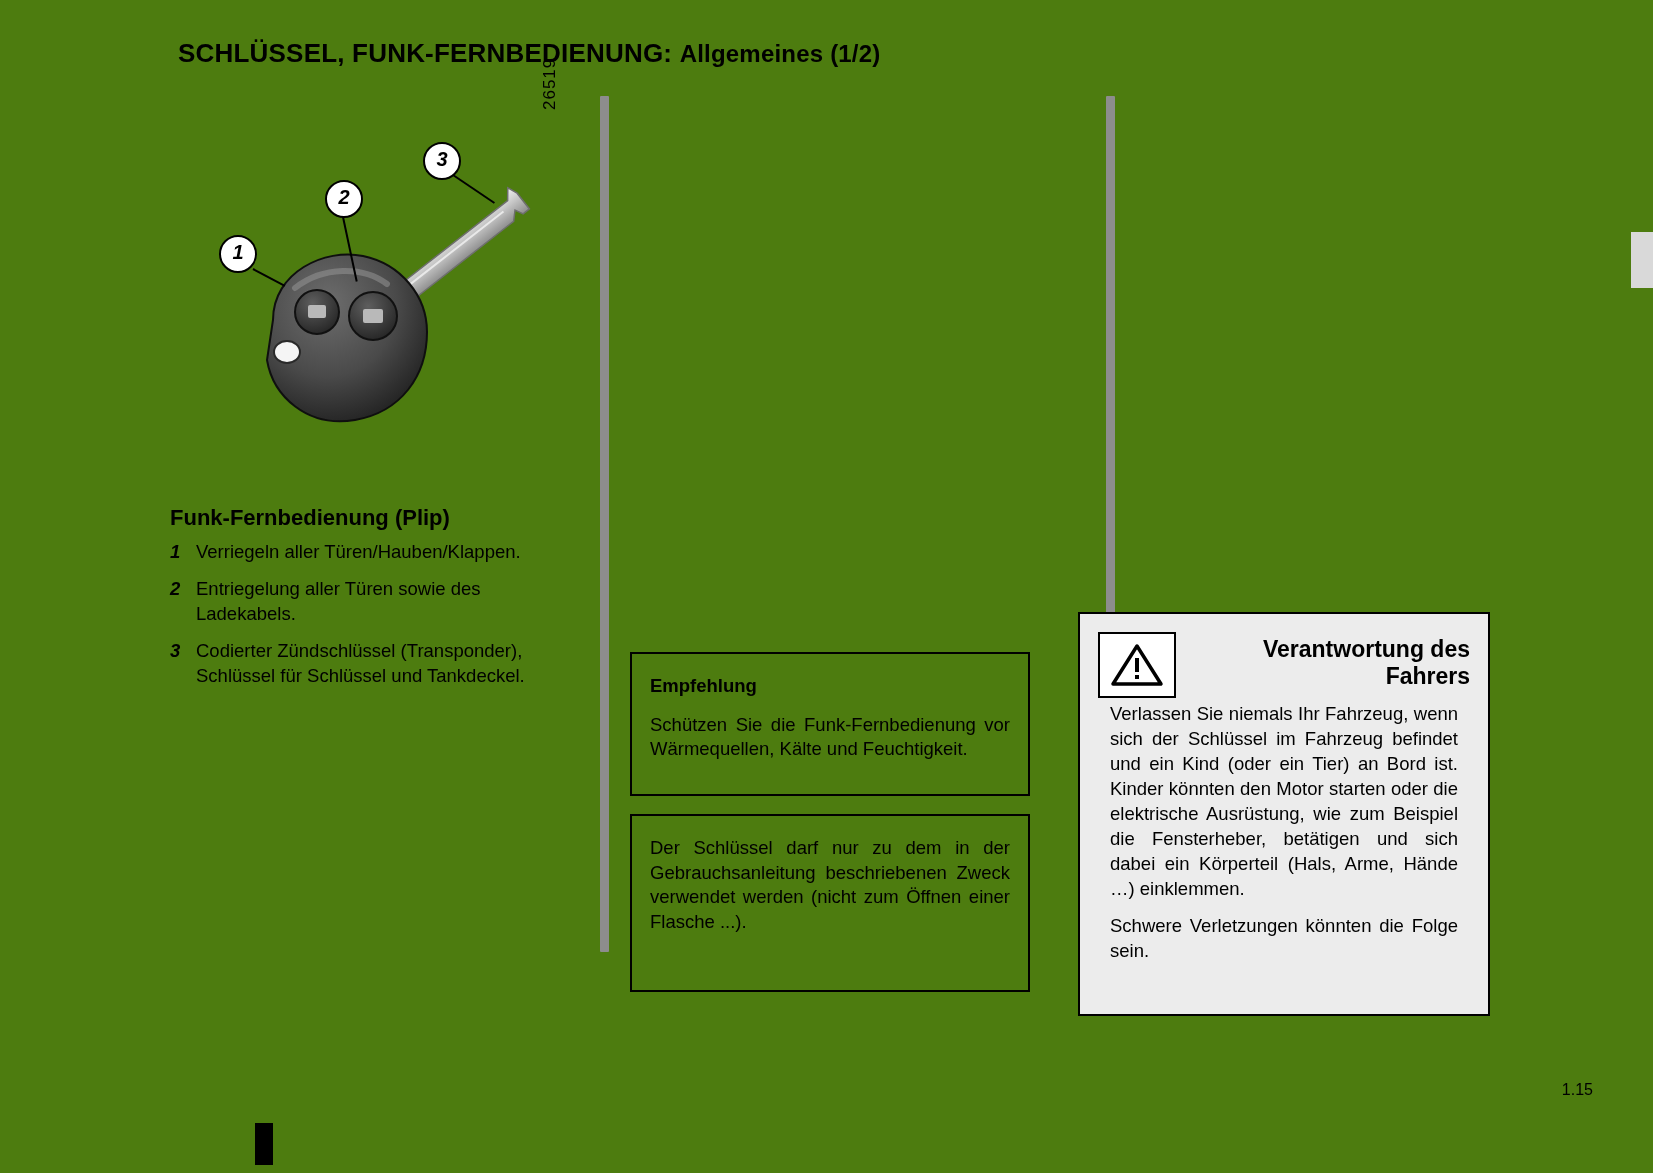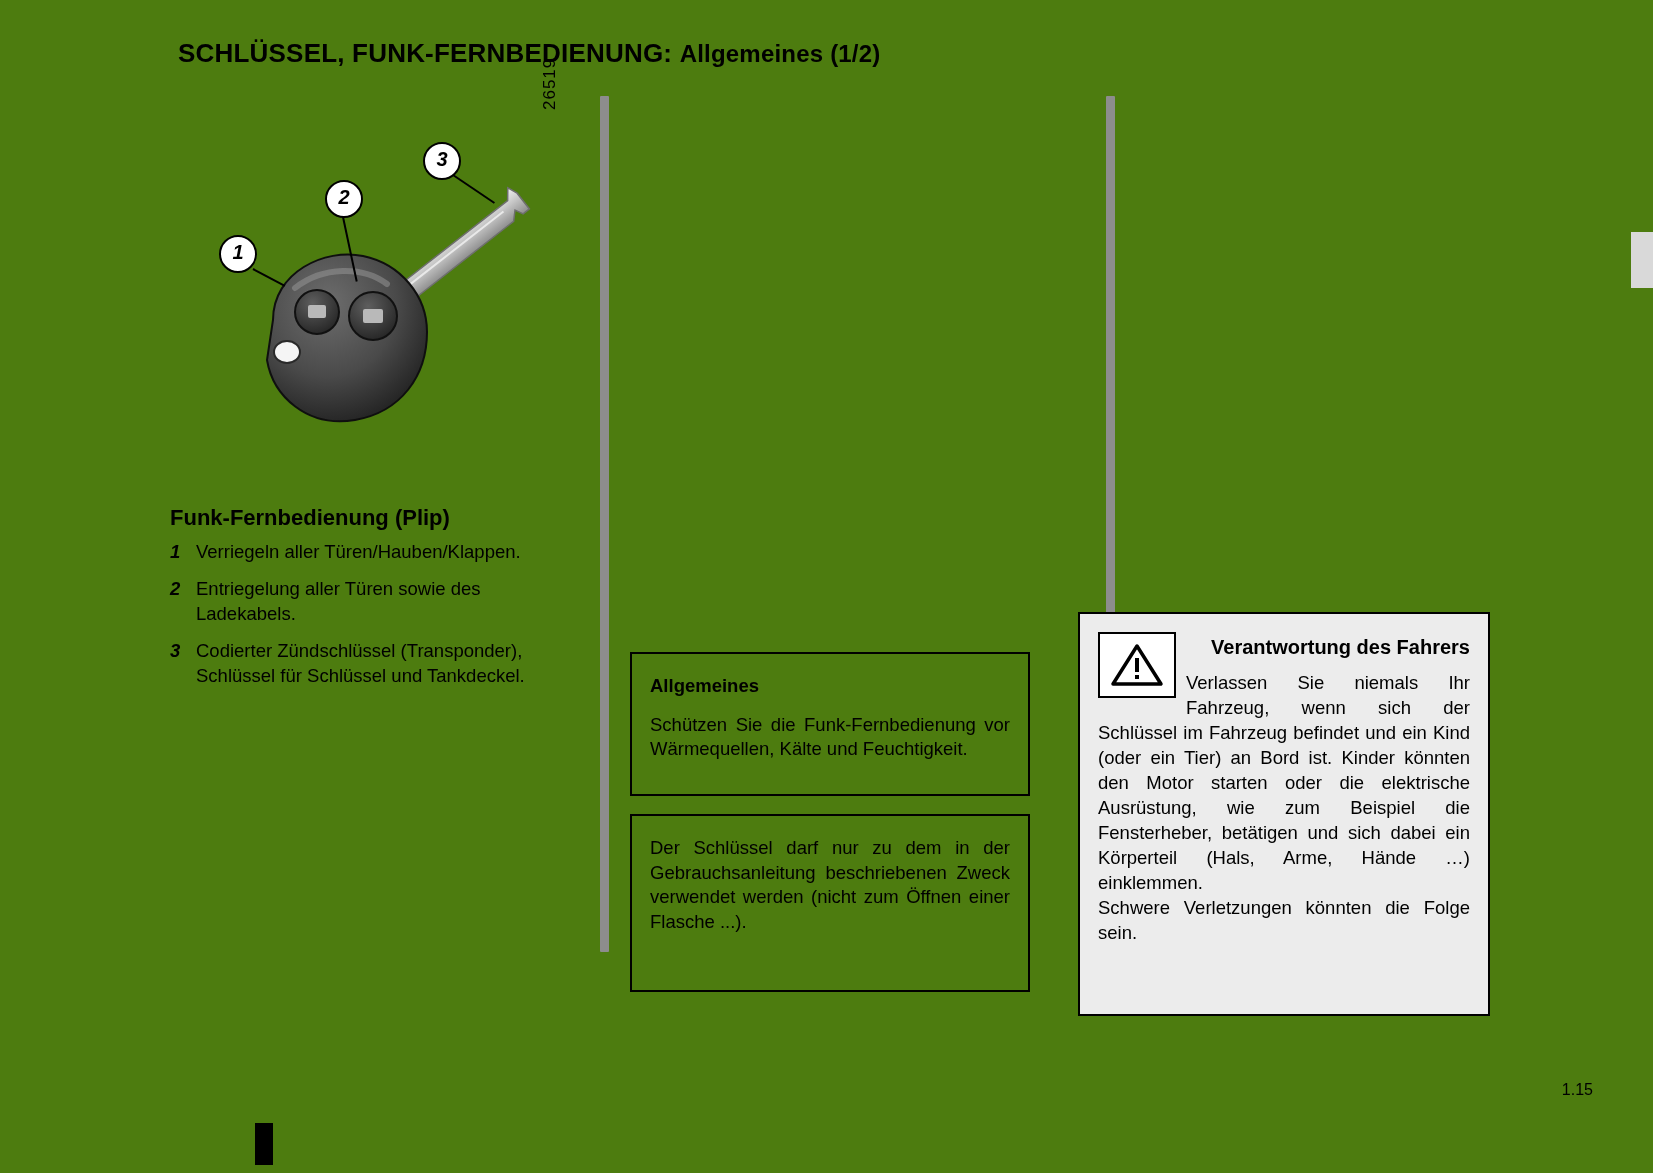--- a/index.html
+++ b/index.html
@@ -154,21 +154,21 @@
     left: 1078px;
     top: 612px;
     width: 412px;
     height: 404px;
     border: 2px solid #000;
     background: #ececec;
     box-sizing: border-box;
     padding: 16px 18px 18px 18px;
   }
   .warn-title {
-    font-size: 20px;
+    font-size: 23px;
     font-weight: bold;
     text-align: right;
     margin: 6px 0 12px 0;
   }
   .warn-icon {
     float: left;
     width: 78px;
     height: 66px;
     margin: 2px 10px 4px 0;
     border: 2px solid #000;
@@ -176,21 +176,21 @@
     box-sizing: border-box;
     display: flex;
     align-items: center;
     justify-content: center;
   }
   .warn-text {
     font-size: 18.5px;
     line-height: 1.35;
     text-align: justify;
   }
-  .warn-text p { margin: 0; }
+  .warn-text p { margin: 12px; }
 
   
   .page-number {
     position: absolute;
     right: 60px;
     bottom: 74px;
     font-size: 16px;
   }
   .footer-mark {
     position: absolute;
@@ -275,21 +275,21 @@
       <span class="n">2</span>
       <span class="t">Entriegelung aller Türen sowie des Ladekabels.</span>
     </div>
     <div class="item">
       <span class="n">3</span>
       <span class="t">Codierter Zündschlüssel (Transponder), Schlüssel für Schlüssel und Tankdeckel.</span>
     </div>
   </div>
 
   <div class="note-box one">
-    <div class="note-title">Allgemeines</div>
+    <div class="note-title">Empfehlung</div>
     <div>Schützen Sie die Funk-Fernbedienung vor Wärmequellen, Kälte und Feuchtigkeit.</div>
   </div>
 
   <div class="note-box two">
     <div>Der Schlüssel darf nur zu dem in der Gebrauchsanleitung beschriebenen Zweck verwendet werden (nicht zum Öffnen einer Flasche ...).</div>
   </div>
 
   <div class="warn-box">
     <div class="warn-icon">
       <svg width="54" height="46" viewBox="0 0 54 46">

